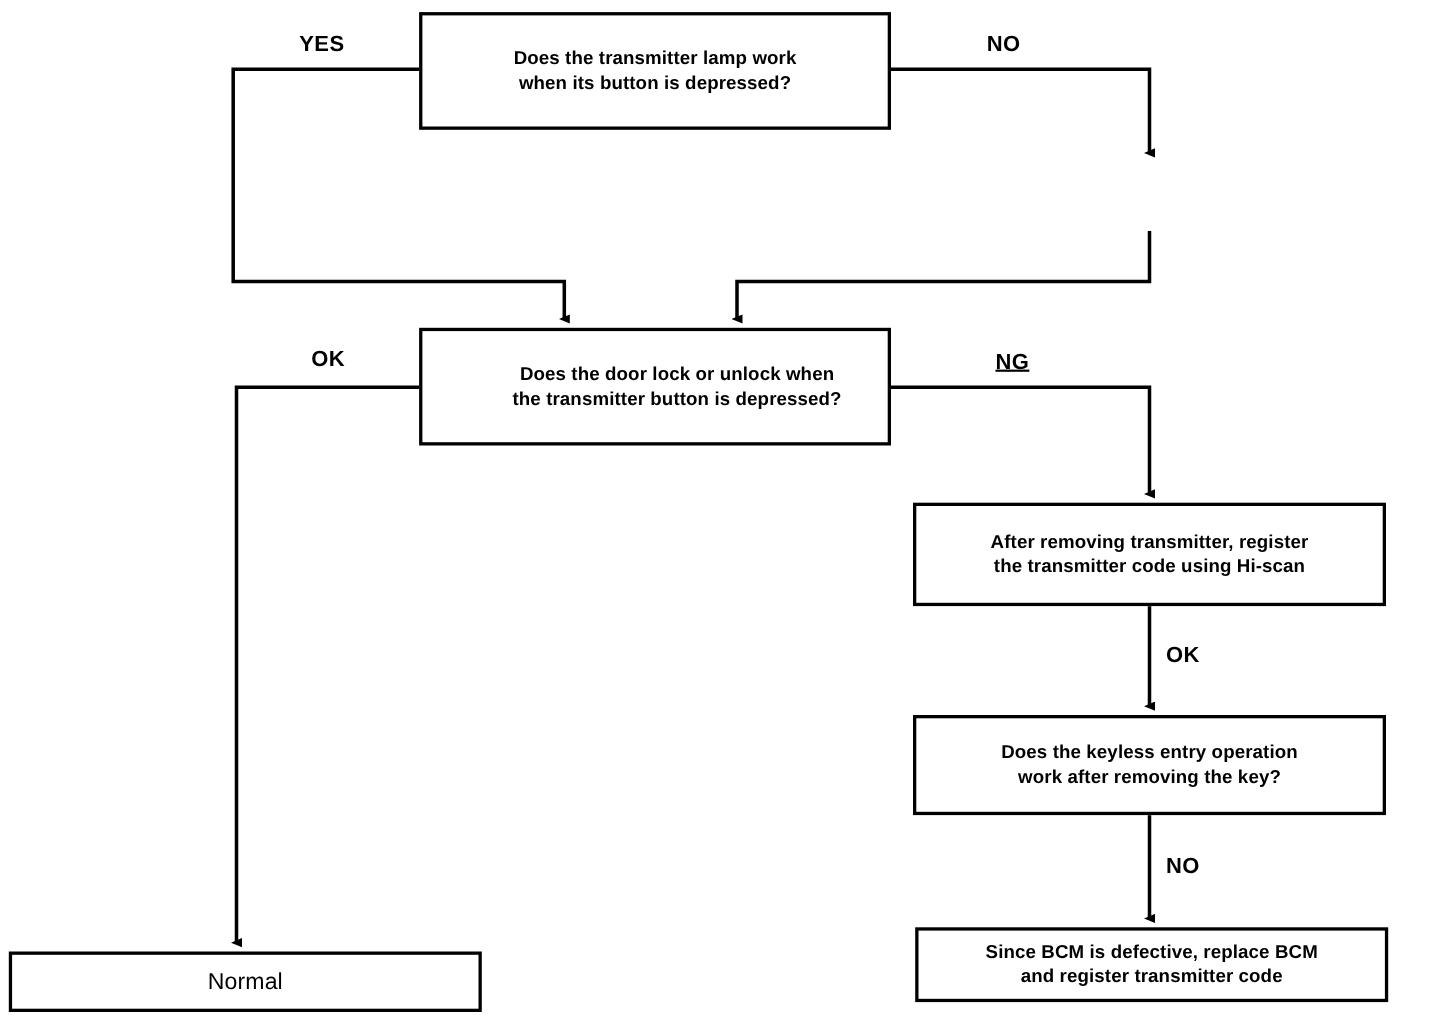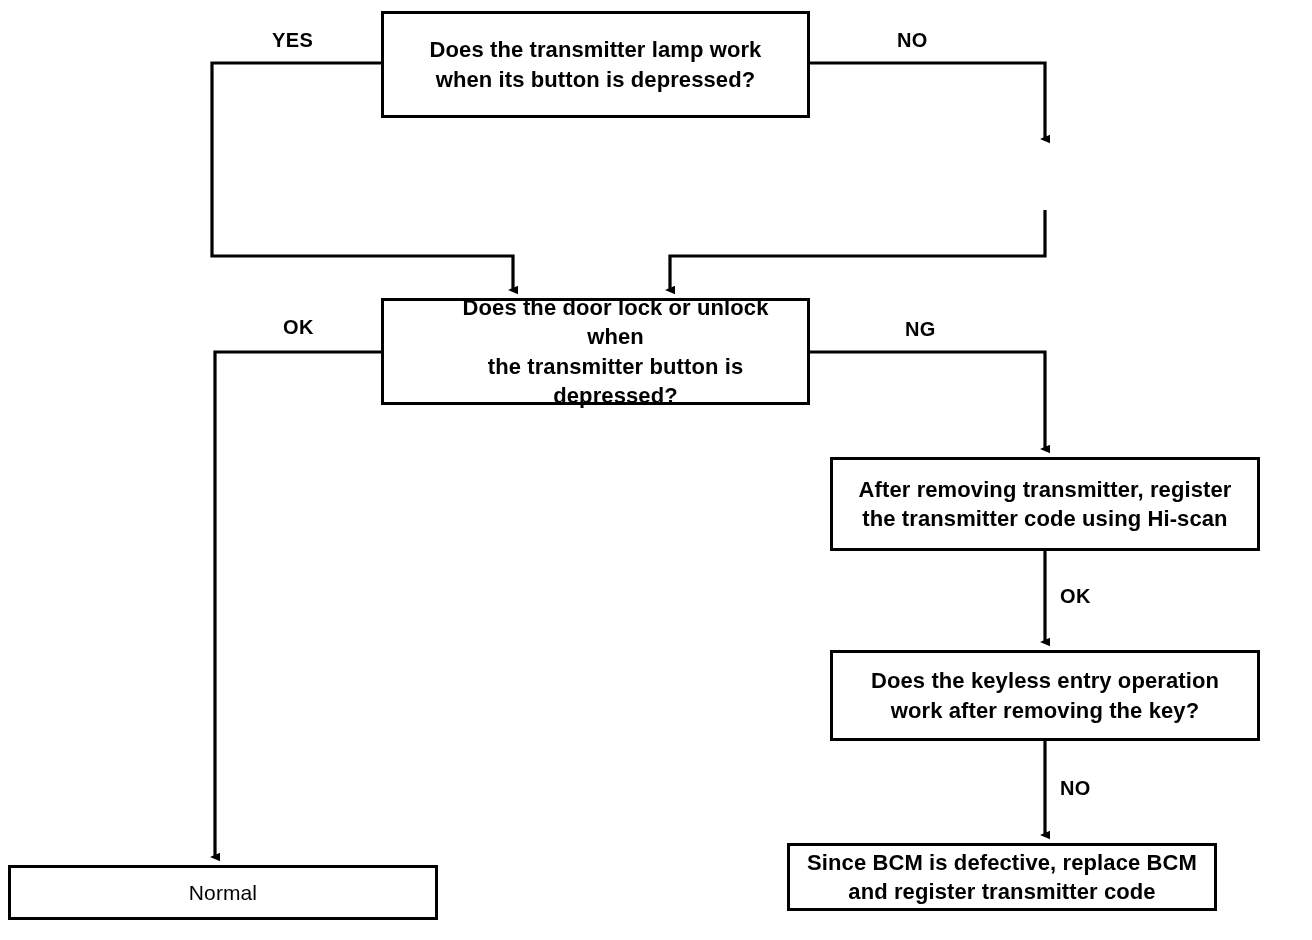--- a/index.html
+++ b/index.html
@@ -27,21 +27,21 @@
     position: absolute;
     box-sizing: border-box;
     border: 3px solid #000000;
     background: #ffffff;
     display: flex;
     align-items: center;
     justify-content: center;
     text-align: center;
     color: #000000;
     font-weight: bold;
-    font-size: 22px;
+    font-size: 17px;
     line-height: 1.32;
     letter-spacing: 0.1px;
     padding: 2px 8px;
   }
   .node.plain {
     font-weight: normal;
     font-size: 21px;
   }
   .node-text {
     display: block;
@@ -100,34 +100,34 @@
   <div class="node" style="left:830px; top:457px; width:430px; height:94px;">
     <span class="node-text">After removing transmitter, register
 the transmitter code using Hi-scan</span>
   </div>
 
   <div class="node" style="left:830px; top:650px; width:430px; height:91px;">
     <span class="node-text">Does the keyless entry operation
 work after removing the key?</span>
   </div>
 
-  <div class="node" style="left:787px; top:843px; width:430px; height:68px;">
+  <div class="node" style="left:832px; top:843px; width:430px; height:68px;">
     <span class="node-text">Since BCM is defective, replace BCM
 and register transmitter code</span>
   </div>
 
   <div class="node plain" style="left:8px; top:865px; width:430px; height:55px;text-align:center;">
     <span class="node-text">Normal</span>
   </div>
 
   <div class="edge-label" style="left:272px; top:29px;">YES</div>
 
   <div class="edge-label" style="left:897px; top:29px;">NO</div>
 
   <div class="edge-label" style="left:283px; top:316px;">OK</div>
 
-  <div class="edge-label" style="left:905px; top:318px;">NG</div>
+  <div class="edge-label" style="left:905px; top:318px;text-decoration:underline;">NG</div>
 
   <div class="edge-label" style="left:1060px; top:585px;">OK</div>
 
   <div class="edge-label" style="left:1060px; top:777px;">NO</div>
 
 </div>
 
 </body></html>

